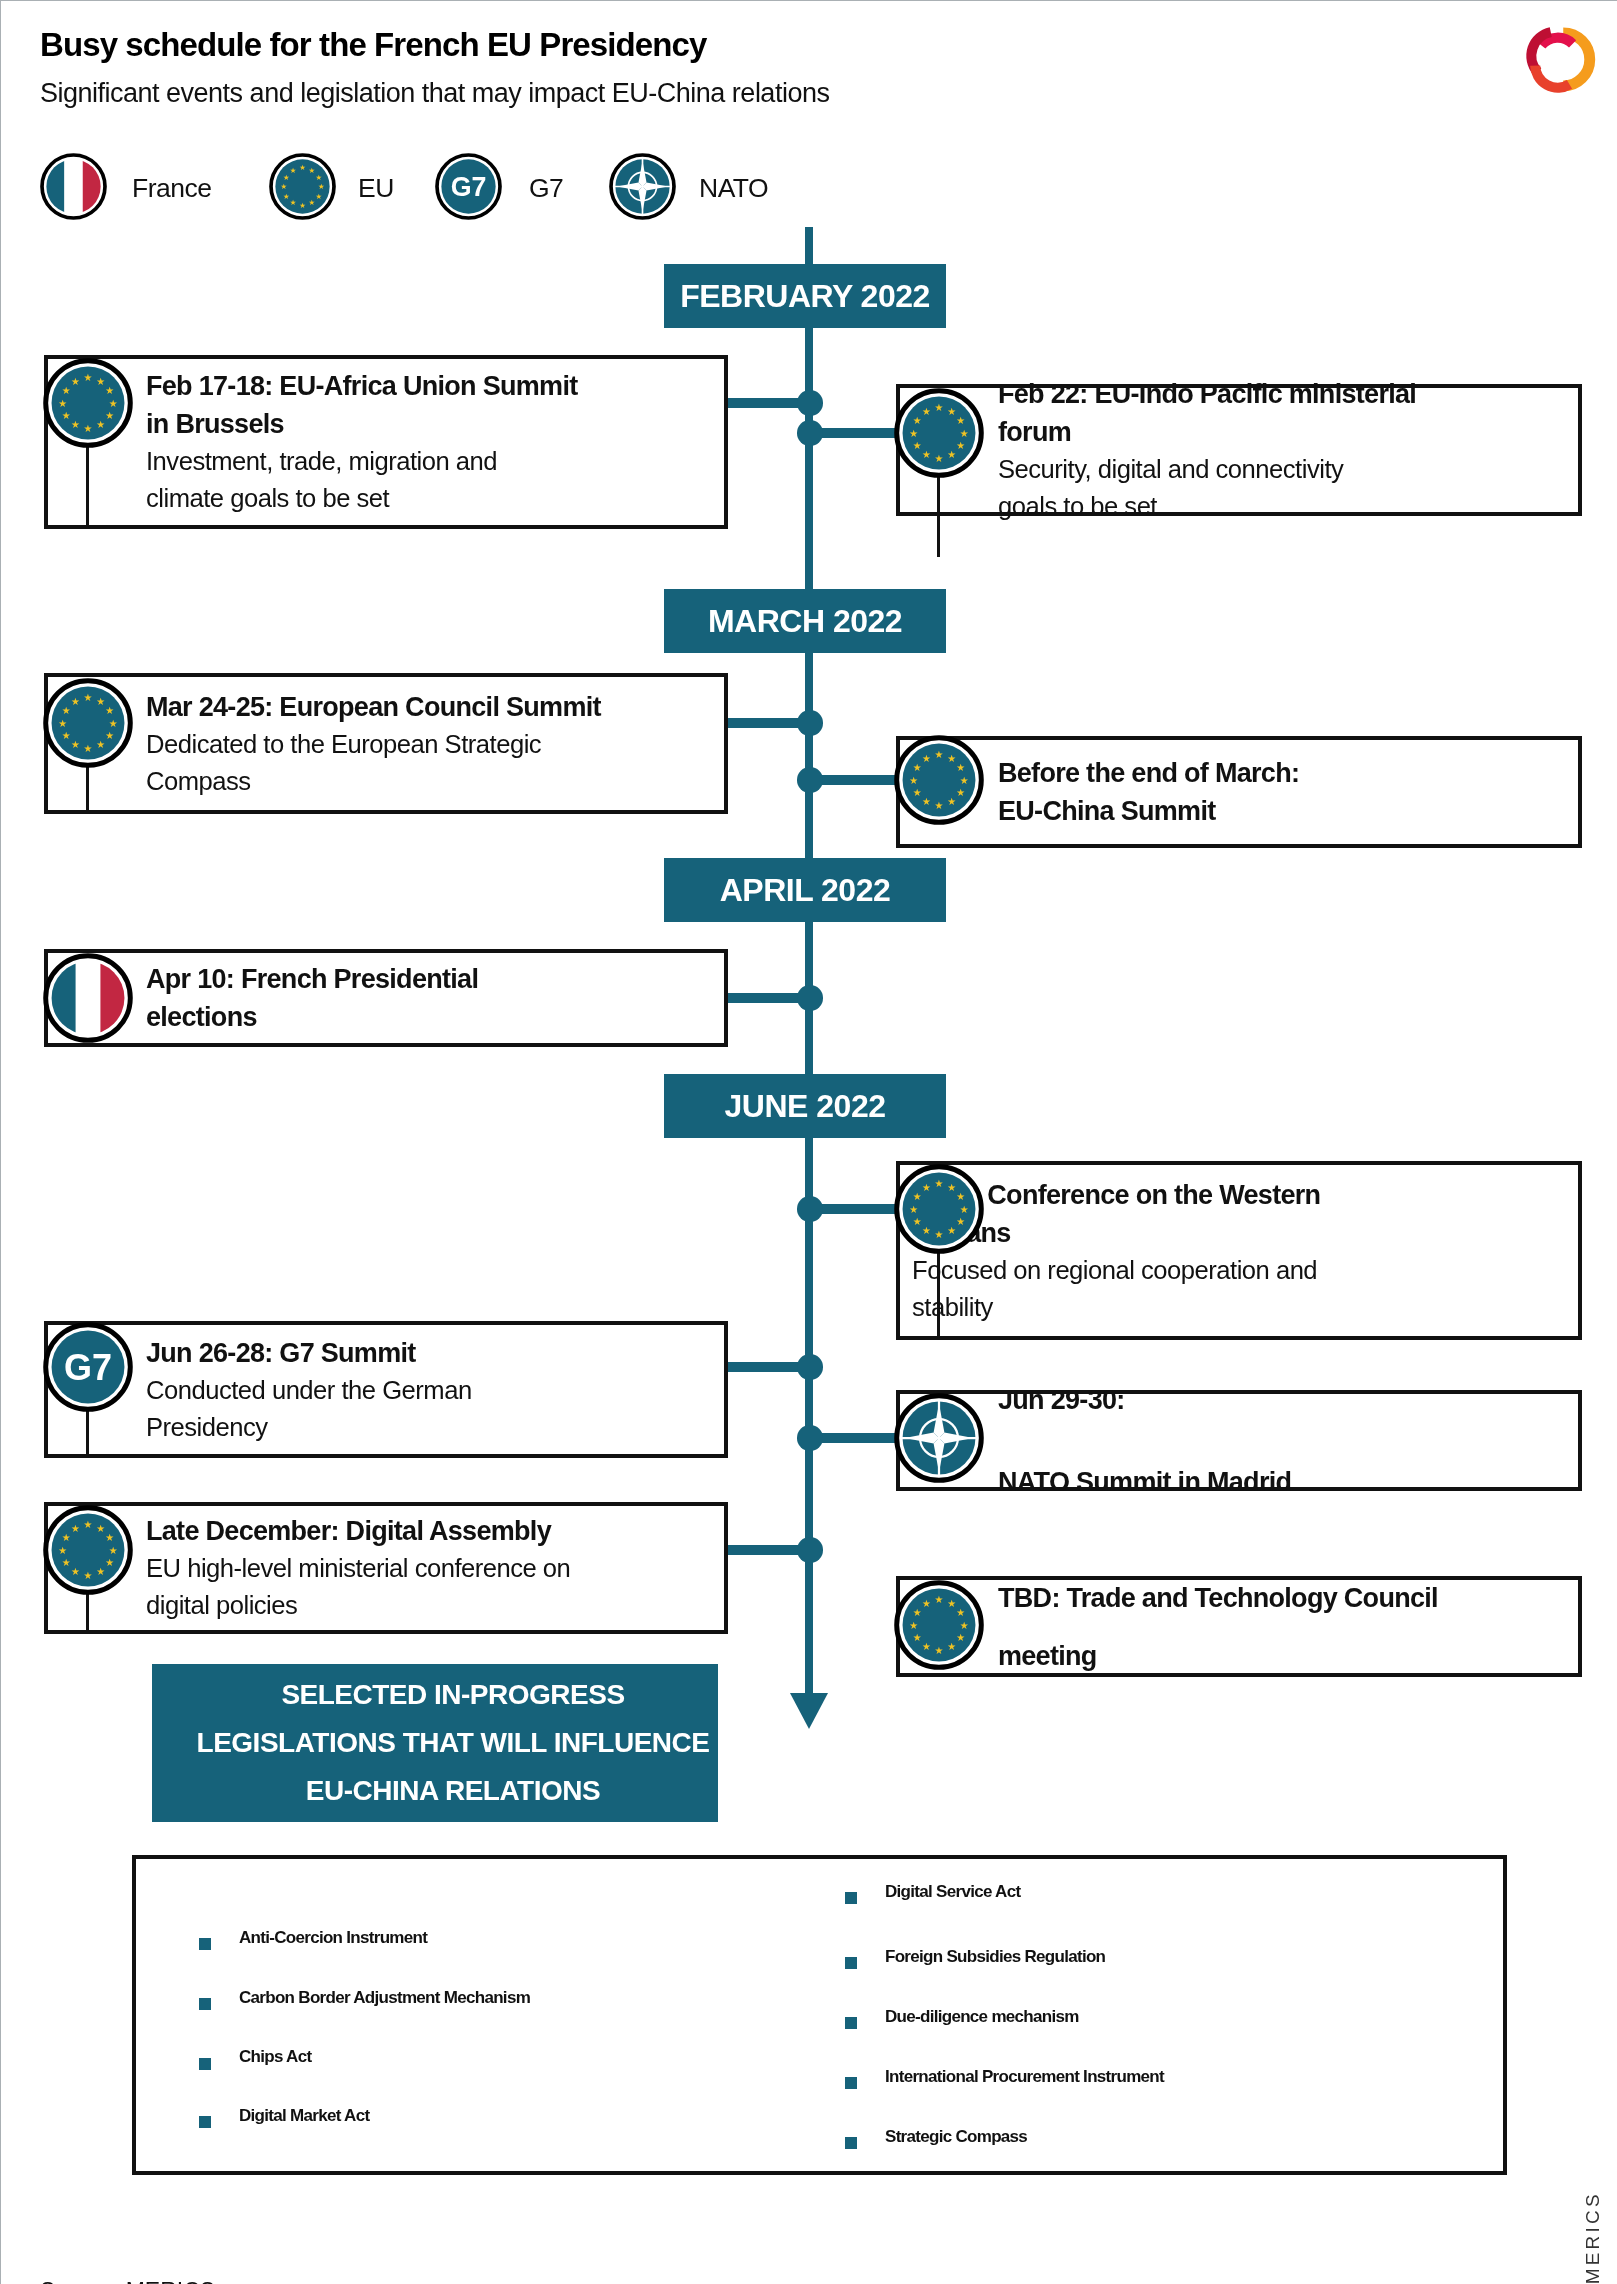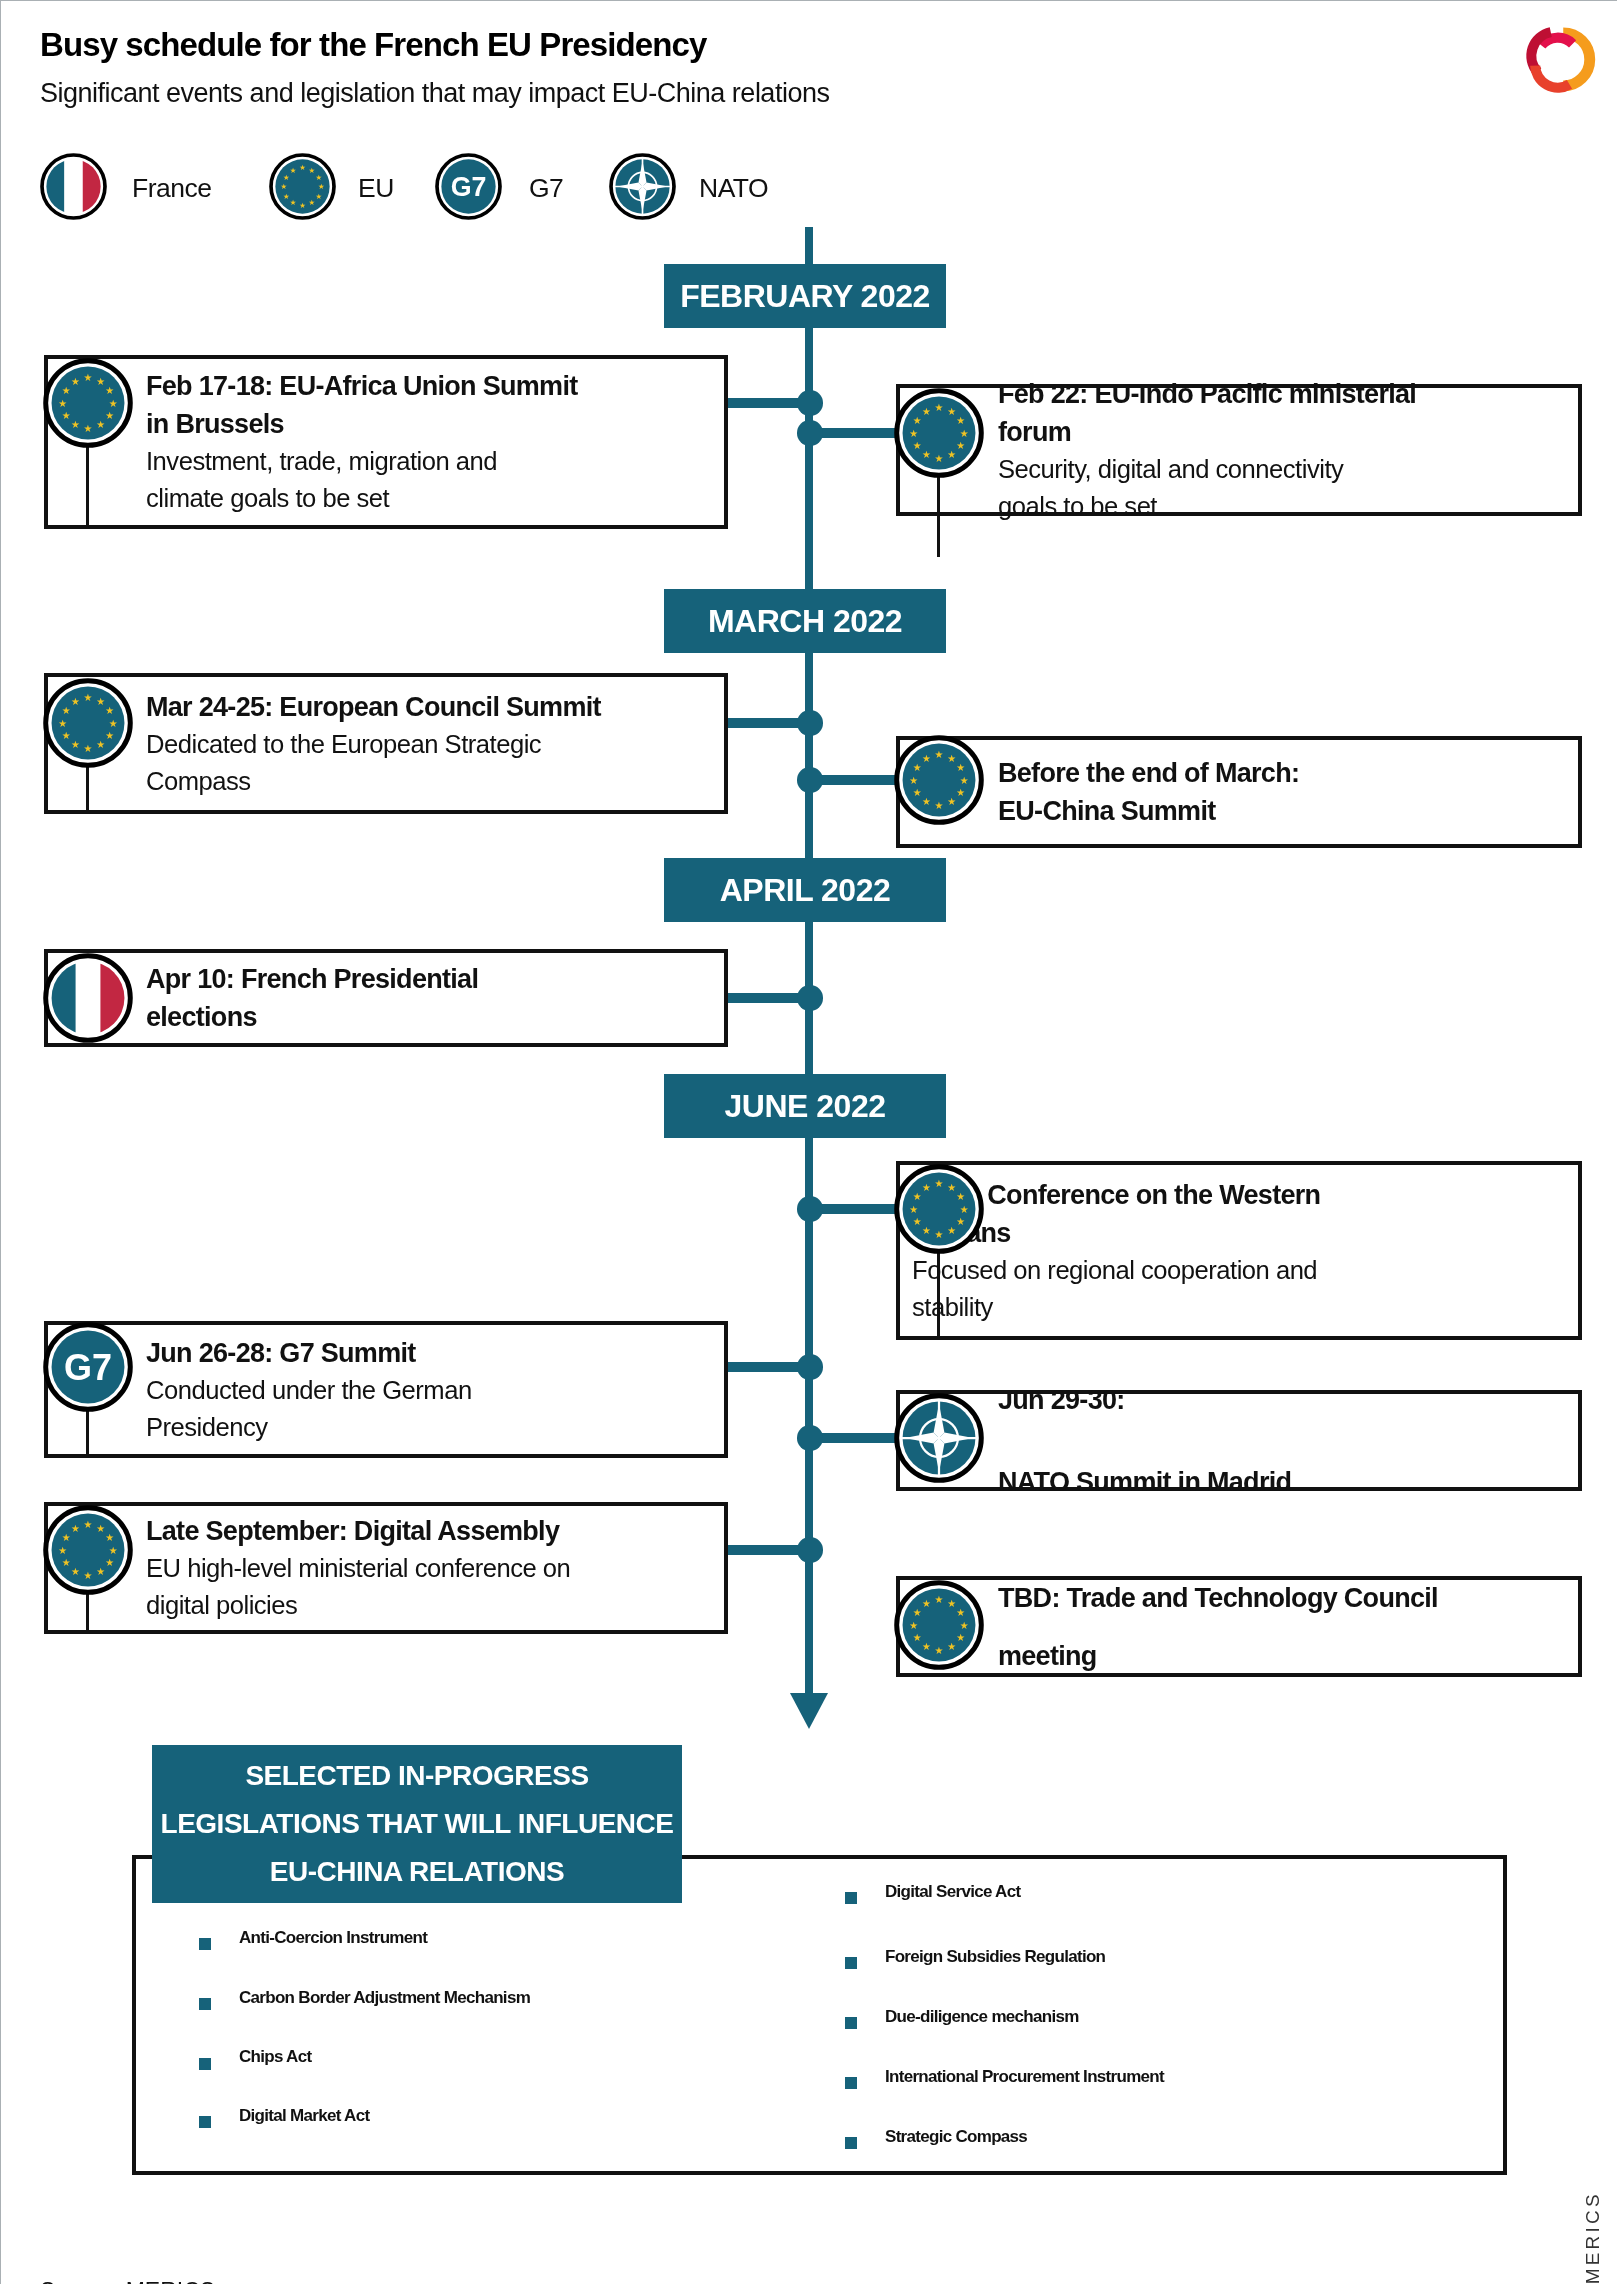--- a/index.html
+++ b/index.html
@@ -322,21 +322,21 @@
     <line x1="50" y1="7" x2="50" y2="93" stroke="#fff" stroke-width="2.5"></line>
     <circle cx="50" cy="50" r="21" fill="none" stroke="#fff" stroke-width="2.5"></circle>
     <polygon points="50,12 56,44 50,50 44,44" fill="#fff"></polygon>
     <polygon points="88,50 56,56 50,50 56,44" fill="#fff"></polygon>
     <polygon points="50,88 44,56 50,50 56,56" fill="#fff"></polygon>
     <polygon points="12,50 44,44 50,50 44,56" fill="#fff"></polygon>
   </svg>
 </div>
 
   <div class="abs evt" style="left:43px;top:1501px;width:684px;height:132px;">
-    <div class="b">Late September: Digital Assembly</div>
+    <div class="b">Late December: Digital Assembly</div>
     <div class="r">EU high-level ministerial conference on</div>
     <div class="r">digital policies</div>
   </div>
   <div class="abs stem" style="left:85px;top:1591px;height:40px;"></div>
   <div class="abs eicon" style="left:42px;top:1504px;">
   <svg viewBox="0 0 100 100" width="100%" height="100%">
     <circle cx="50" cy="50" r="47" fill="#fff" stroke="#000" stroke-width="5.5"></circle>
     <circle cx="50" cy="50" r="40.5" fill="#16627A"></circle>
     <g fill="#EFC324" font-size="11" text-anchor="middle" font-family="'DejaVu Sans',sans-serif">
       <text x="50" y="26">★</text>
@@ -374,21 +374,21 @@
           <text x="36" y="78.2">★</text>
           <text x="25.8" y="68">★</text>
       <text x="22" y="54">★</text>
           <text x="25.8" y="40">★</text>
           <text x="36" y="29.7">★</text>
     </g>
   </svg>
 </div>
 
   <div class="abs leg-outer" style="left:131px;top:1854px;width:1375px;height:320px;"></div>
-  <div class="abs leg-head" style="left:151px;top:1744px;width:530px;height:158px;">
+  <div class="abs leg-head" style="left:151px;top:1663px;width:530px;height:158px;padding-left:36px;">
     <div>SELECTED IN-PROGRESS</div>
     <div>LEGISLATIONS THAT WILL INFLUENCE</div>
     <div>EU-CHINA RELATIONS</div>
   </div>
 
   <div class="abs bullet" style="left:198px;top:1937px;"></div>
   <div class="abs leg-item" style="left:238px;top:1927px;">Anti-Coercion Instrument</div>
   <div class="abs bullet" style="left:198px;top:1997px;"></div>
   <div class="abs leg-item" style="left:238px;top:1987px;">Carbon Border Adjustment Mechanism</div>
   <div class="abs bullet" style="left:198px;top:2057px;"></div>

